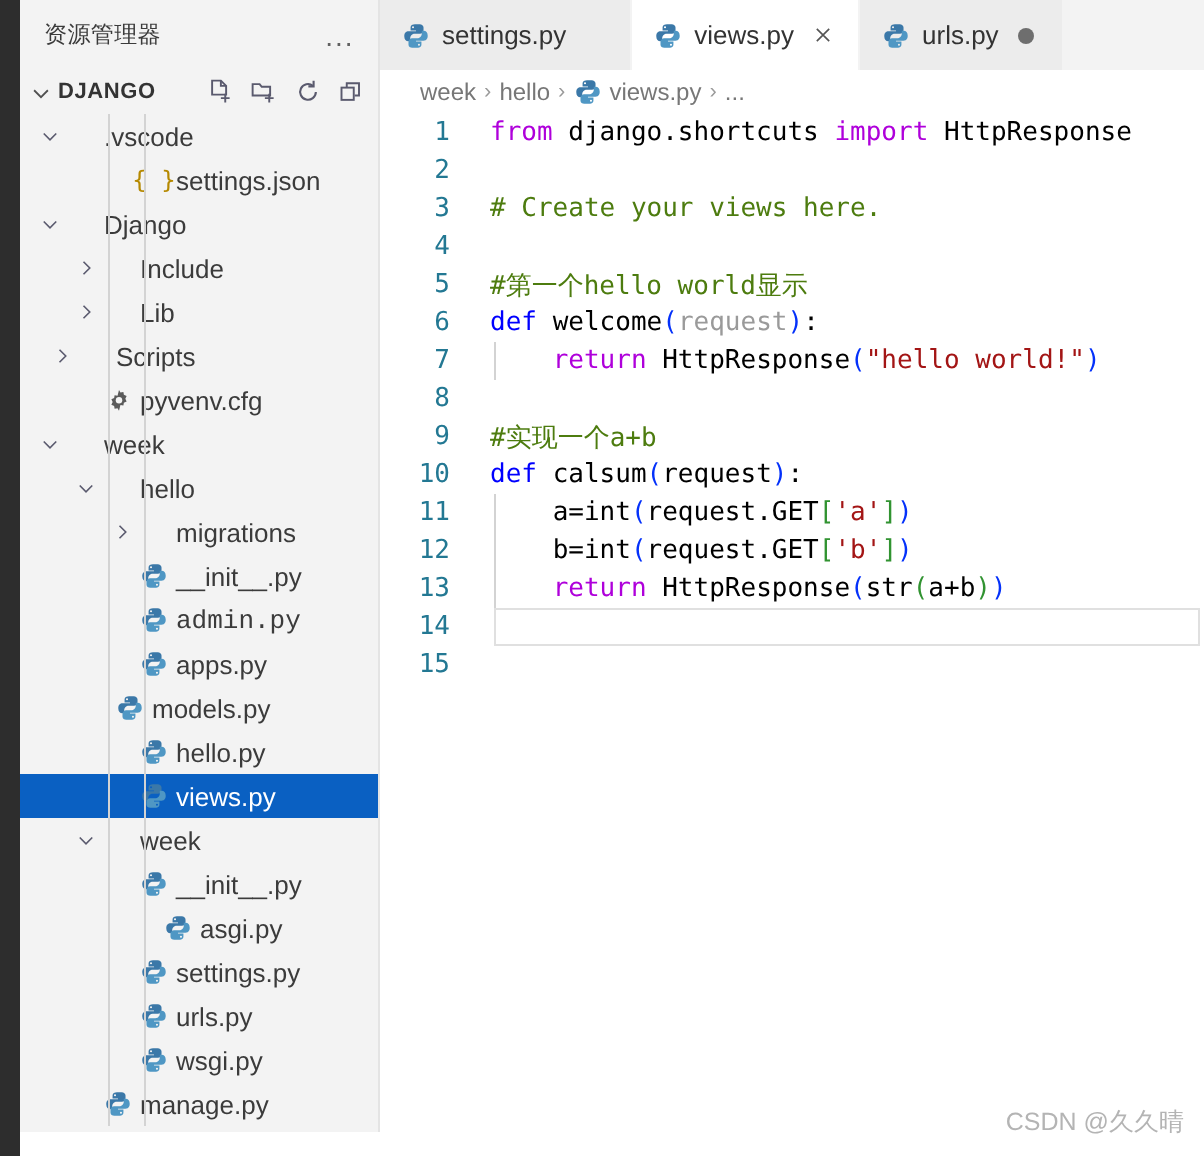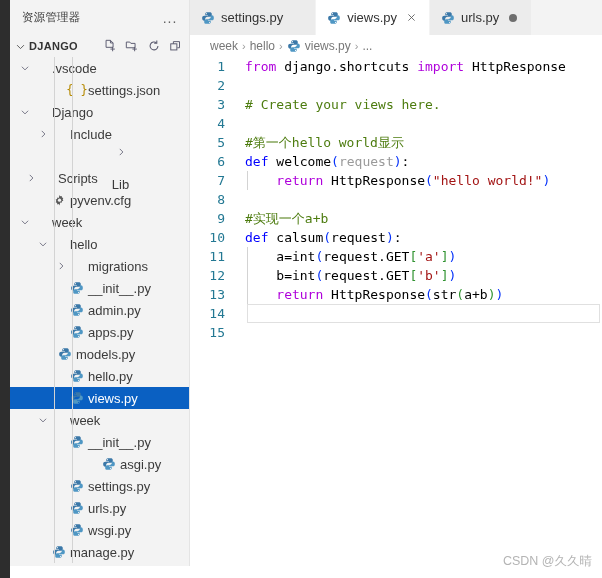--- a/index.html
+++ b/index.html
@@ -236,21 +236,21 @@
         </div>
         <div class="tree-row" style="padding-left: 26px;">
           <span class="tree-twisty">
             <svg width="10" height="10" viewBox="0 0 16 16">
               <path d="M6 3 L11 8 L6 13" fill="none" stroke="currentColor" stroke-width="1.3"></path>
             </svg>
           </span>
           <span class="tree-icon"></span>
           <span class="tree-label">Include</span>
         </div>
-        <div class="tree-row" style="padding-left: 42px; flex-direction: column;">
+        <div class="tree-row" style="padding-left: 26px;">
           <span class="tree-twisty">
             <svg width="10" height="10" viewBox="0 0 16 16">
               <path d="M6 3 L11 8 L6 13" fill="none" stroke="currentColor" stroke-width="1.3"></path>
             </svg>
           </span>
           <span class="tree-icon"></span>
           <span class="tree-label">Lib</span>
         </div>
         <div class="tree-row" style="padding-left: 14px;">
           <span class="tree-twisty">
@@ -301,21 +301,21 @@
         <div class="tree-row" style="padding-left: 44px;">
           <span class="tree-twisty blank"></span>
           <span class="tree-icon">
             <svg width="14" height="14" viewBox="0 0 16 16">
               <path d="M7.9 1.3c-1.6 0-3 .4-3 1.9v1.6h3.1v.5H3.7c-1.3 0-2.4.8-2.4 2.8s1 2.9 2.3 2.9h1.1V9.3c0-1.4 1.2-2.6 2.6-2.6h2.9c1.2 0 2.1-1 2.1-2.2V3.2c0-1.2-1-1.9-2.2-1.9zM6.3 2.4a.6.6 0 1 1 0 1.2.6.6 0 0 1 0-1.2z" fill="#3b78a8"></path>
               <path d="M8.1 14.7c1.6 0 3-.4 3-1.9v-1.6H8v-.5h4.3c1.3 0 2.4-.8 2.4-2.8s-1-2.9-2.3-2.9h-1.1v1.7c0 1.4-1.2 2.6-2.6 2.6H5.8c-1.2 0-2.1 1-2.1 2.2v1.3c0 1.2 1 1.9 2.2 1.9zm1.6-1.1a.6.6 0 1 1 0-1.2.6.6 0 0 1 0 1.2z" fill="#4f97c4"></path>
             </svg>
           </span>
           <span class="tree-label">__init__.py</span>
         </div>
-        <div class="tree-row" style="padding-left: 44px;">
+        <div class="tree-row" style="padding-left: 44px; font-family: Liberation Mono, monospace;">
           <span class="tree-twisty blank"></span>
           <span class="tree-icon">
             <svg width="14" height="14" viewBox="0 0 16 16">
               <path d="M7.9 1.3c-1.6 0-3 .4-3 1.9v1.6h3.1v.5H3.7c-1.3 0-2.4.8-2.4 2.8s1 2.9 2.3 2.9h1.1V9.3c0-1.4 1.2-2.6 2.6-2.6h2.9c1.2 0 2.1-1 2.1-2.2V3.2c0-1.2-1-1.9-2.2-1.9zM6.3 2.4a.6.6 0 1 1 0 1.2.6.6 0 0 1 0-1.2z" fill="#3b78a8"></path>
               <path d="M8.1 14.7c1.6 0 3-.4 3-1.9v-1.6H8v-.5h4.3c1.3 0 2.4-.8 2.4-2.8s-1-2.9-2.3-2.9h-1.1v1.7c0 1.4-1.2 2.6-2.6 2.6H5.8c-1.2 0-2.1 1-2.1 2.2v1.3c0 1.2 1 1.9 2.2 1.9zm1.6-1.1a.6.6 0 1 1 0-1.2.6.6 0 0 1 0 1.2z" fill="#4f97c4"></path>
             </svg>
           </span>
           <span class="tree-label">admin.py</span>
         </div>
         <div class="tree-row" style="padding-left: 44px;">
@@ -370,21 +370,21 @@
         <div class="tree-row" style="padding-left: 44px;">
           <span class="tree-twisty blank"></span>
           <span class="tree-icon">
             <svg width="14" height="14" viewBox="0 0 16 16">
               <path d="M7.9 1.3c-1.6 0-3 .4-3 1.9v1.6h3.1v.5H3.7c-1.3 0-2.4.8-2.4 2.8s1 2.9 2.3 2.9h1.1V9.3c0-1.4 1.2-2.6 2.6-2.6h2.9c1.2 0 2.1-1 2.1-2.2V3.2c0-1.2-1-1.9-2.2-1.9zM6.3 2.4a.6.6 0 1 1 0 1.2.6.6 0 0 1 0-1.2z" fill="#3b78a8"></path>
               <path d="M8.1 14.7c1.6 0 3-.4 3-1.9v-1.6H8v-.5h4.3c1.3 0 2.4-.8 2.4-2.8s-1-2.9-2.3-2.9h-1.1v1.7c0 1.4-1.2 2.6-2.6 2.6H5.8c-1.2 0-2.1 1-2.1 2.2v1.3c0 1.2 1 1.9 2.2 1.9zm1.6-1.1a.6.6 0 1 1 0-1.2.6.6 0 0 1 0 1.2z" fill="#4f97c4"></path>
             </svg>
           </span>
           <span class="tree-label">__init__.py</span>
         </div>
-        <div class="tree-row" style="padding-left: 56px; margin-left: 20px;">
+        <div class="tree-row" style="padding-left: 56px;">
           <span class="tree-twisty blank"></span>
           <span class="tree-icon">
             <svg width="14" height="14" viewBox="0 0 16 16">
               <path d="M7.9 1.3c-1.6 0-3 .4-3 1.9v1.6h3.1v.5H3.7c-1.3 0-2.4.8-2.4 2.8s1 2.9 2.3 2.9h1.1V9.3c0-1.4 1.2-2.6 2.6-2.6h2.9c1.2 0 2.1-1 2.1-2.2V3.2c0-1.2-1-1.9-2.2-1.9zM6.3 2.4a.6.6 0 1 1 0 1.2.6.6 0 0 1 0-1.2z" fill="#3b78a8"></path>
               <path d="M8.1 14.7c1.6 0 3-.4 3-1.9v-1.6H8v-.5h4.3c1.3 0 2.4-.8 2.4-2.8s-1-2.9-2.3-2.9h-1.1v1.7c0 1.4-1.2 2.6-2.6 2.6H5.8c-1.2 0-2.1 1-2.1 2.2v1.3c0 1.2 1 1.9 2.2 1.9zm1.6-1.1a.6.6 0 1 1 0-1.2.6.6 0 0 1 0 1.2z" fill="#4f97c4"></path>
             </svg>
           </span>
           <span class="tree-label">asgi.py</span>
         </div>
         <div class="tree-row" style="padding-left: 44px;">

